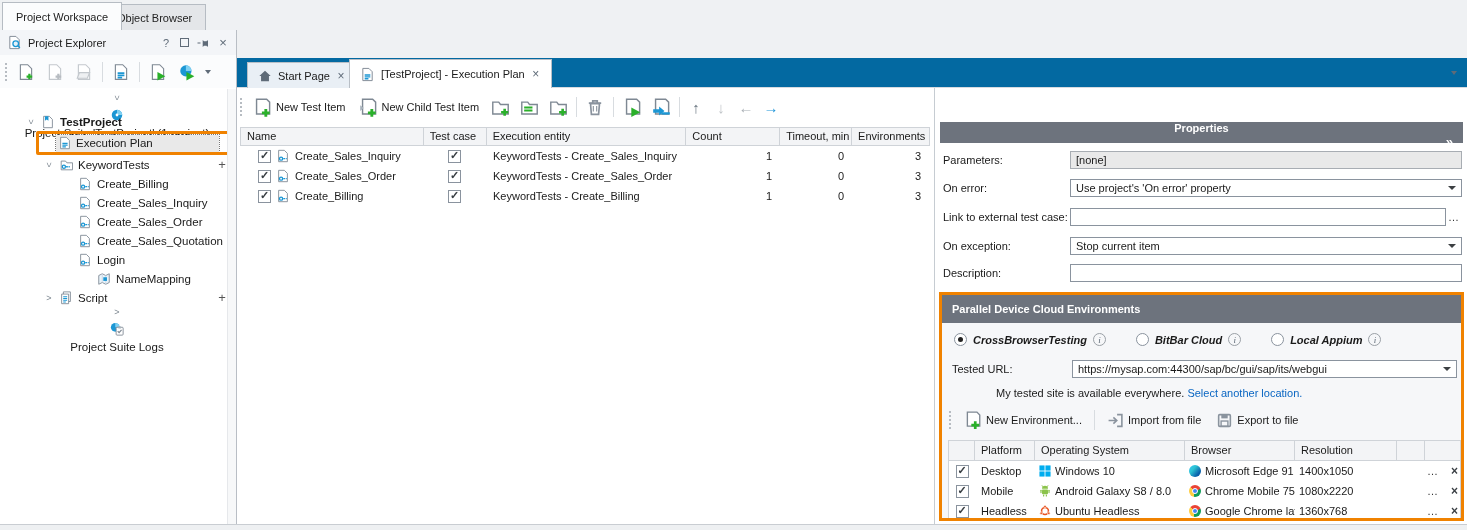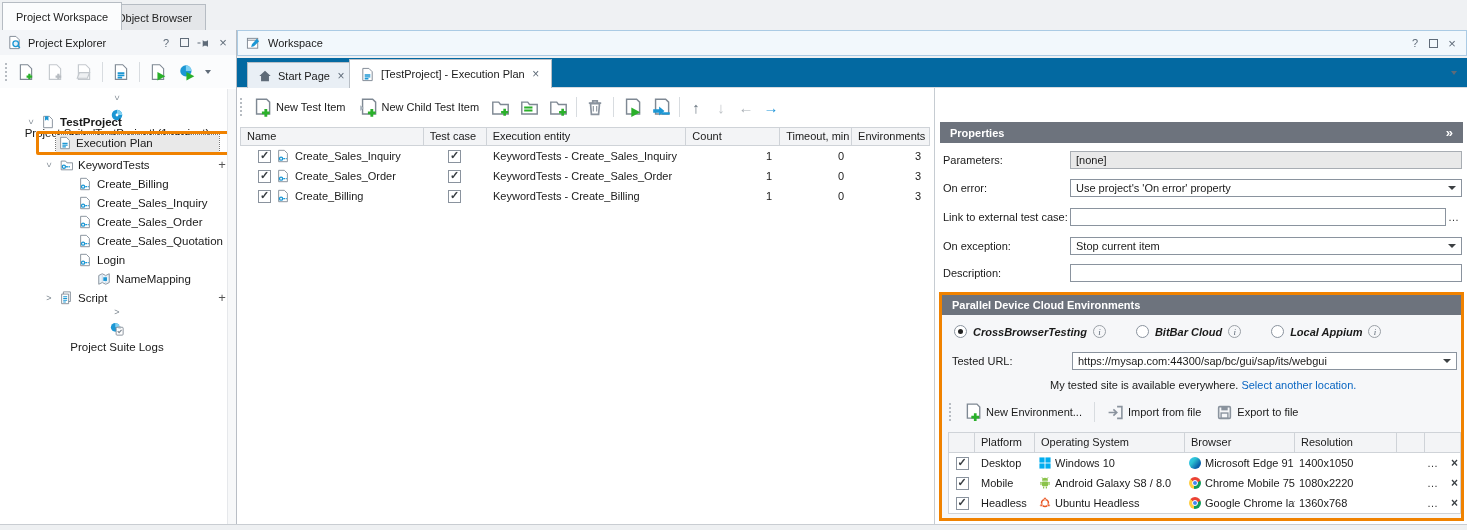--- a/index.html
+++ b/index.html
@@ -72,45 +72,45 @@
   .name-cell{ padding-left:18px; gap:5px; }
   .tc-cell{ justify-content:center; }
   .ent-cell{ padding-left:7px; }
   .num-cell{ justify-content:flex-end; padding-right:8px; }
 
   .cb{ width:13px; height:13px; border:1px solid #8a939e; background:#fff; position:relative; flex:0 0 13px; }
   .cb.checked::after{ content:"\2713"; position:absolute; left:1px; top:-2px; font-size:11px; font-weight:bold; color:#3a3f44; }
 
   
   .props{ position:absolute; left:700px; top:0; right:0; bottom:0; background:#fff; }
-  .props-header{ position:absolute; left:3px; right:4px; top:34px; height:21px; background:#6d737d; color:#fff; font-weight:bold; display:flex; align-items:center; padding:0 10px; }
+  .props-header{ position:absolute; left:3px; right:4px; top:34px; height:21px; background:#6d737d; color:#fff; font-weight:bold; display:flex; align-items:center; padding:0 10px;flex-direction:column; }
   .dbl-caret{ margin-left:auto; font-weight:bold; }
   .dbl-caret::after{ content:"\00bb"; font-size:13px; }
   .frow{ position:absolute; left:6px; right:5px; height:19px; display:flex; align-items:center; }
   .flabel{ width:127px; flex:0 0 127px; }
   .fctl{ flex:1; height:18px; border:1px solid #8a939e; background:#fff; display:flex; align-items:center; padding:0 5px; overflow:hidden; white-space:nowrap; }
   .fctl.readonly{ background:#e9e9e9; border-color:#a8adb3; }
   .combo-caret{ margin-left:auto; width:0; height:0; border-left:4px solid transparent; border-right:4px solid transparent; border-top:4.5px solid #3c4043; }
   .dots{ color:#333; letter-spacing:1px; }
   .dots::after{ content:"\2026"; }
   .ellipsis-btn{ width:16px; text-align:center; flex:0 0 16px; }
 
   
   .parallel{ position:absolute; left:2px; right:3px; top:204px; bottom:3px; border:3px solid #F08200; background:#f6f7f9; overflow:hidden; }
-  .p-header{ height:20px; background:#6d737d; color:#fff; font-weight:bold; display:flex; align-items:center; padding:0 10px; }
+  .p-header{ height:28px; background:#6d737d; color:#fff; font-weight:bold; display:flex; align-items:center; padding:0 10px; }
   .radios{ display:flex; align-items:center; gap:30px; padding:10px 12px 6px 12px;font-style:italic; }
   .radio-item{ display:flex; align-items:center; gap:6px; }
   .radio{ width:13px; height:13px; border:1px solid #8a939e; border-radius:50%; background:#fff; position:relative; }
   .radio.on::after{ content:""; position:absolute; inset:3px; background:#222; border-radius:50%; }
   .radio-label{ font-weight:bold; }
   .info-i{ width:13px; height:13px; border:1px solid #9aa0a6; border-radius:50%; color:#5f6b78; font-size:9px; display:flex; align-items:center; justify-content:center; font-style:italic; font-family:"Liberation Serif",serif; }
   .info-i::after{ content:"i"; }
   .url-row{ display:flex; align-items:center; padding:8px 4px 0 10px; }
   .url-label{ width:120px; flex:0 0 120px; }
-  .loc-row{ padding:9px 0 0 108px; }
+  .loc-row{ padding:9px 0 0 54px; }
   .loc-link{ color:#0a66c2; }
   .env-toolbar{ display:flex; align-items:center; gap:9px; padding:10px 0 9px 7px; }
   .env-table{ margin-left:6px; width:513px; background:#fff; border:1px solid #cfd3d8; }
   .ev-head{ display:flex; height:20px; background:#f3f4f6; border-bottom:1px solid #cfd3d8; }
   .ev-head .hc{ border-right:1px solid #cfd3d8; padding-left:6px; line-height:19px; }
   .ev-row{ display:flex; height:20px; align-items:center; }
   .c-chk{width:26px; justify-content:center; display:flex;}
   .c-plat{width:60px; padding-left:6px;}
   .c-os{width:150px; padding-left:4px; gap:4px; display:flex; align-items:center; overflow:hidden; white-space:nowrap;}
   .c-br{width:110px; padding-left:4px; gap:4px; display:flex; align-items:center; overflow:hidden; white-space:nowrap;}
@@ -333,35 +333,20 @@
               <rect x="9.5" y="5" width="3" height="2.4" fill="#aab4bd"></rect>
               <path d="M8.8 10.5l1.6 1.7 2.8-3.2" fill="none" stroke="#7e8893" stroke-width="1.4"></path>
             </svg>
           </span>
         <span>Project Suite Logs</span>
       </div>
     </div>
     <div class="vscroll"></div>
   </div>
 
-  <div class="ws-caption">
-    <span>
-        <svg width="15" height="15" viewBox="0 0 16 16">
-          <rect x="1.5" y="2.5" width="11" height="10.5" fill="#fff" stroke="#7e8893"></rect>
-          <path d="M1.5 4.5h11" stroke="#7e8893"></path>
-          <path d="M11.5 3l2.5 2.5-5.5 5.5-3 .8.8-3z" fill="#1c97d4"></path>
-        </svg>
-      </span>
-    <span>Workspace</span>
-    <span class="cap-icons">
-      <span class="cap-btn help-glyph"></span>
-      <span class="cap-box"></span>
-      <span class="cap-btn close-glyph"></span>
-    </span>
-  </div>
 
   <div class="doc-tabbar">
     <div class="dtab start">
       <span>
           <svg width="14" height="14" viewBox="0 0 16 16">
             <path d="M8 2L1.5 8h2v6h9V8h2z" fill="#5f6b78"></path>
           </svg>
         </span>
       <span>Start Page</span>
       <span class="tab-close"></span>

